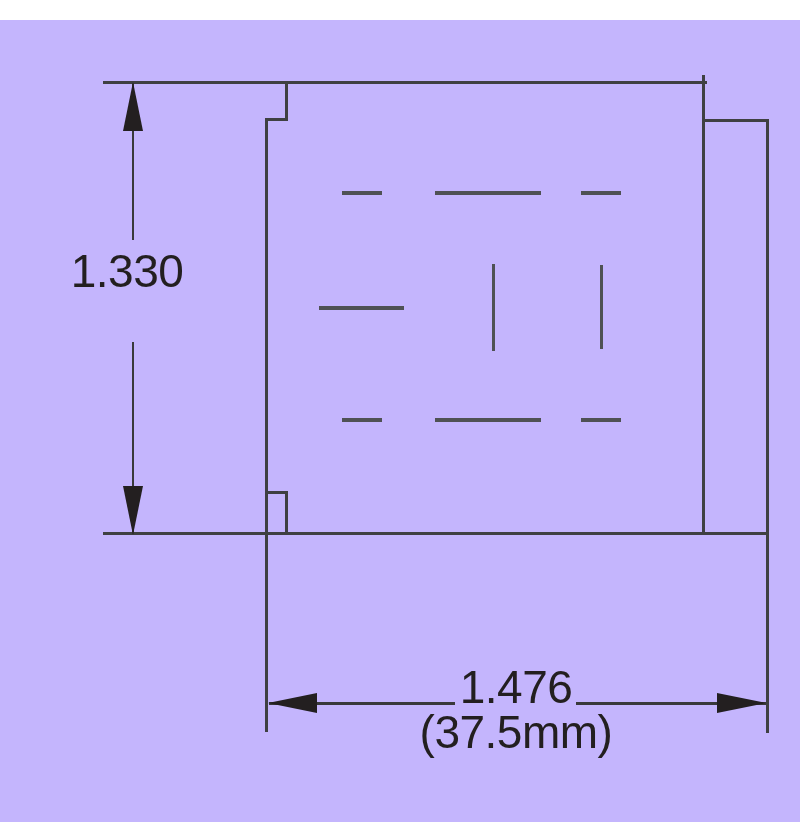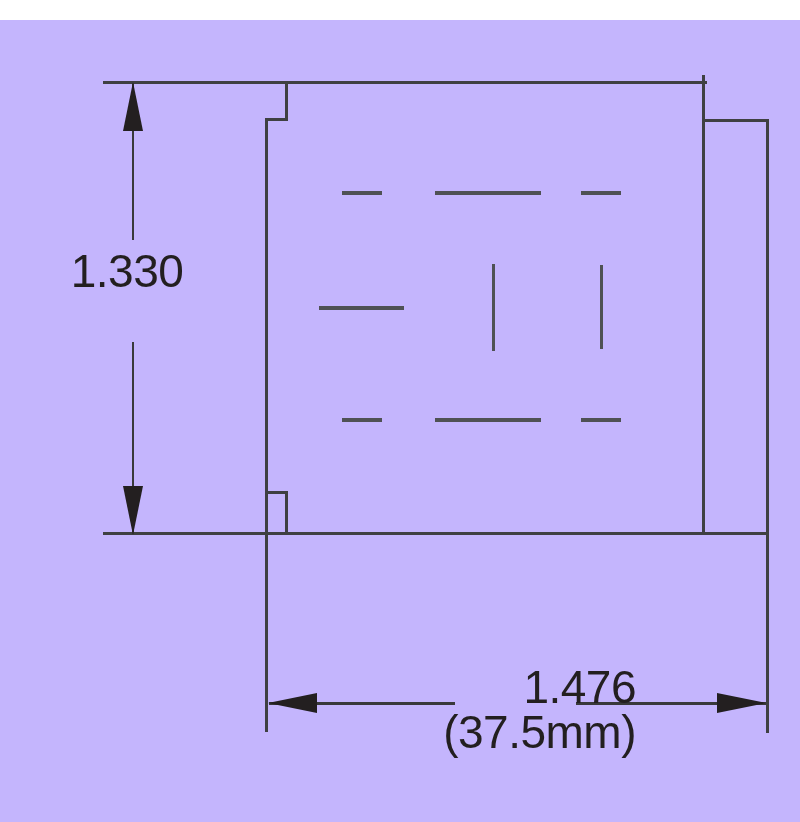--- a/index.html
+++ b/index.html
@@ -116,18 +116,18 @@
 
   <div class="dim-label" style="left:7px; top:229px;">
     <div>1.330</div>
   </div>
 
   <div class="dim h" style="left:269px; top:682px; width:186px;"></div>
   <div class="dim h" style="left:576px; top:682px; width:190px;"></div>
   <div class="arrow left" style="left:268px; top:673px;"></div>
   <div class="arrow right" style="left:717px; top:673px;"></div>
 
-  <div class="dim-label" style="left:396px; top:645px;text-align:right;">
+  <div class="dim-label" style="left:396px; top:645px;">
     <div>1.476</div>
     <div>(37.5mm)</div>
   </div>
 
 </div>
 
 </body></html>

